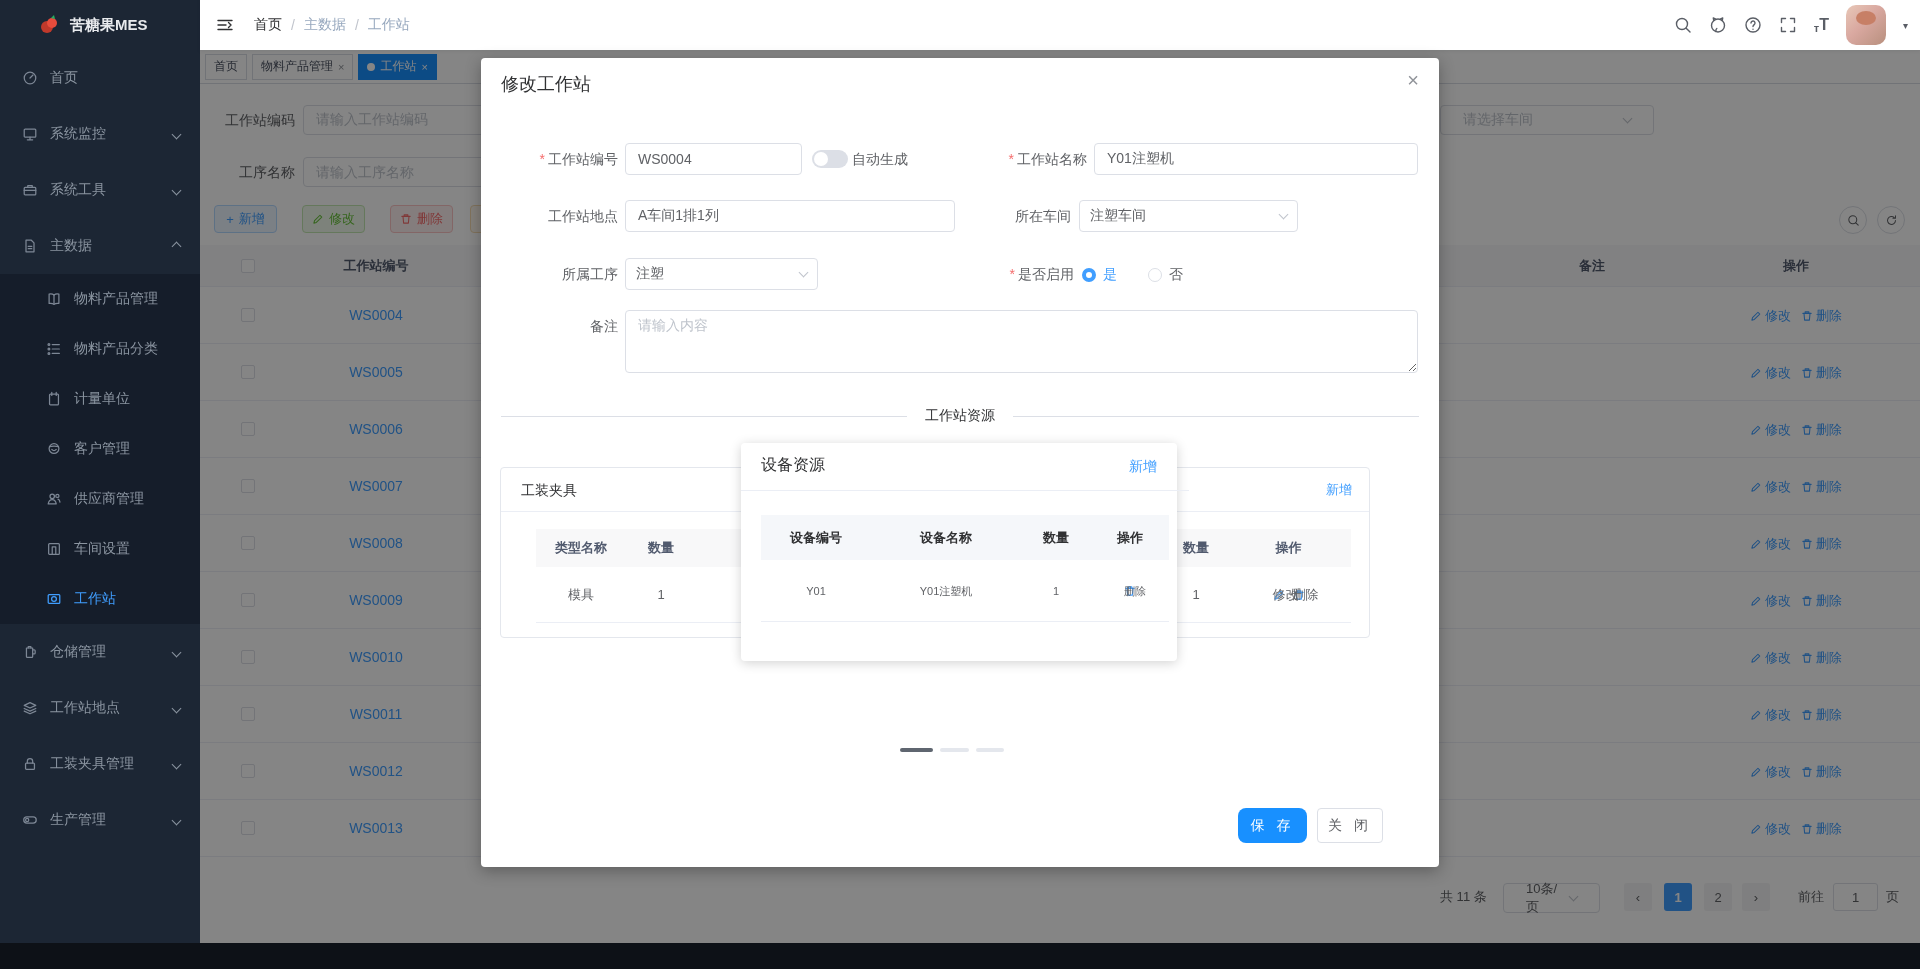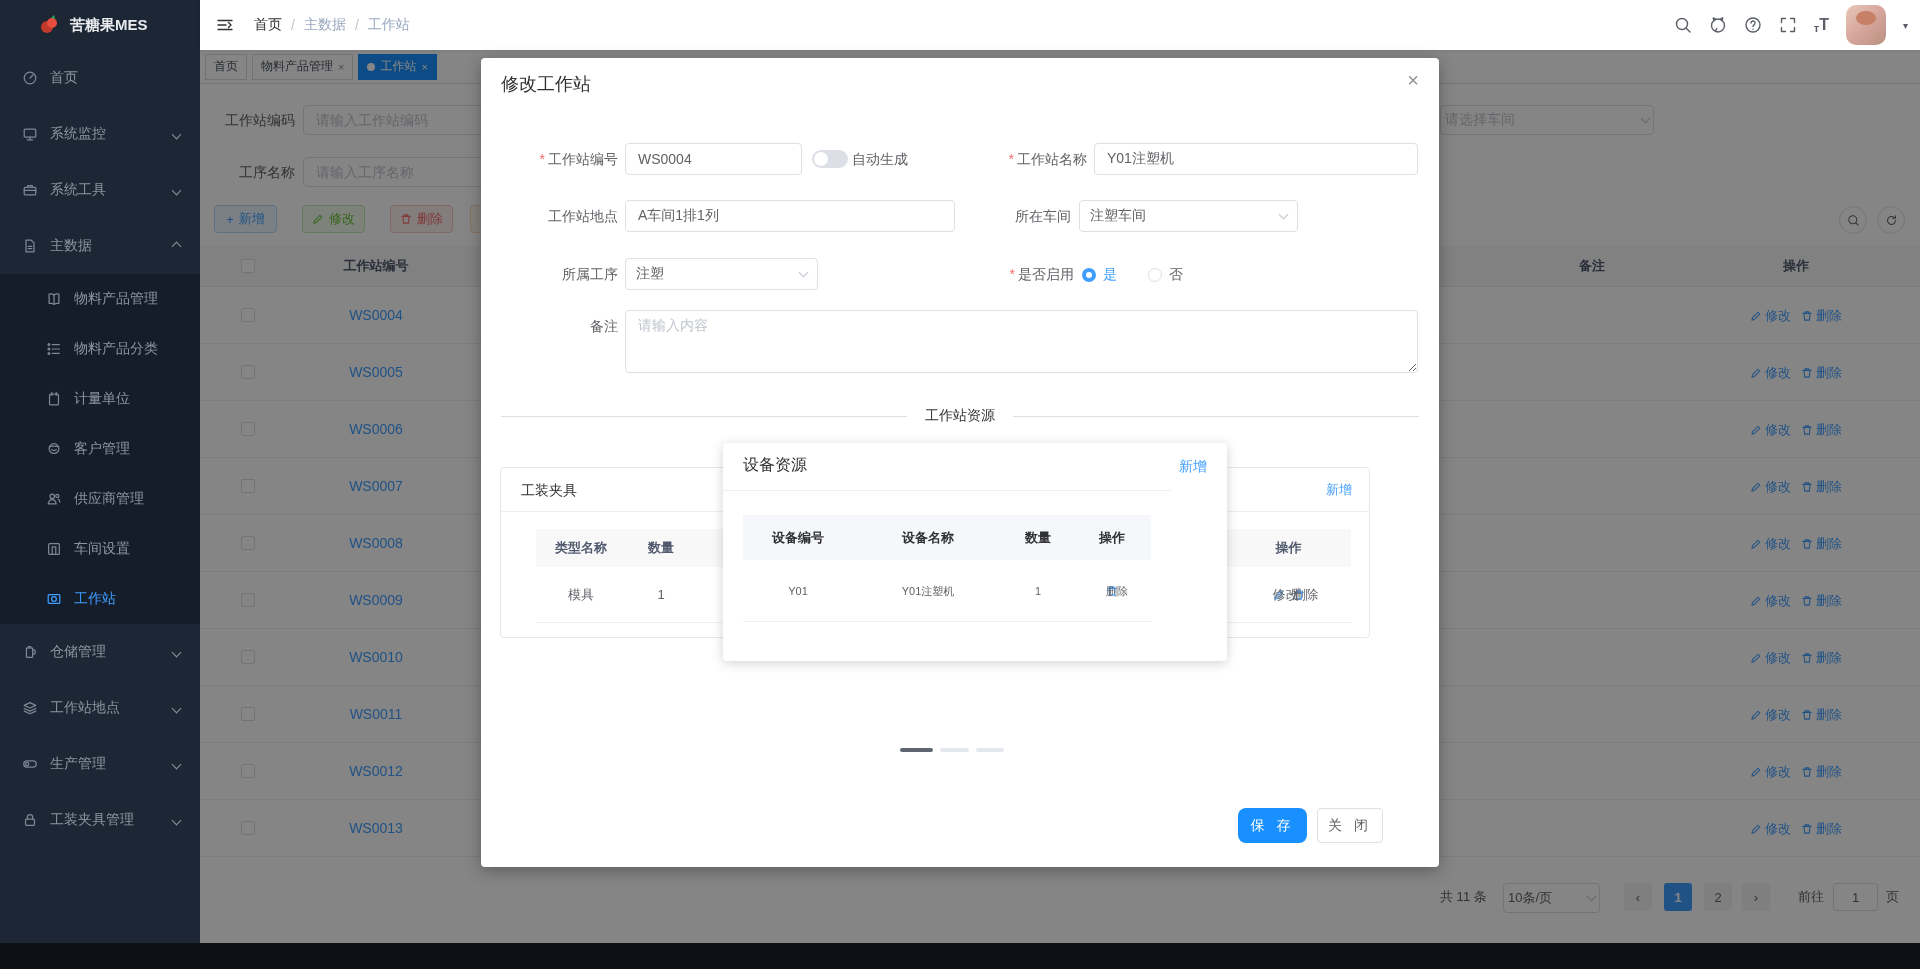--- a/index.html
+++ b/index.html
@@ -51,21 +51,21 @@
   .tag.active .tag-close{color:#fff}
   .tag-dot{width:8px;height:8px;border-radius:50%;background:#fff}
 
   
   #content{position:absolute;left:200px;top:84px;width:1720px;height:859px;background:#fff;z-index:10}
   .f-label{position:absolute;width:95px;text-align:right;font-size:14px;color:#606266;line-height:30px}
   .inp{position:absolute;height:30px;border:1px solid #dcdfe6;border-radius:4px;background:#fff;
     font-size:14px;color:#606266;padding:0 12px;font-family:inherit;width:197px}
   .inp::placeholder{color:#bfc4cc}
   .sel{position:absolute;height:30px;border:1px solid #dcdfe6;border-radius:4px;background:#fff;
-    display:flex;align-items:center;justify-content:space-between;padding:0 4px;color:#bfc4cc;cursor:pointer}
+    display:flex;align-items:center;justify-content:space-between;padding:0 22px;color:#bfc4cc;cursor:pointer}
   .sel .sel-txt{font-size:14px}
   .sel .chev{width:7px;height:7px;border-right:1.3px solid #c0c4cc;border-bottom:1.3px solid #c0c4cc;
     transform:rotate(45deg);margin-top:-3px}
   .tool-btn{position:absolute;height:28px;border-radius:4px;font-size:13px;display:flex;align-items:center;
     justify-content:center;gap:5px;cursor:pointer;border:1px solid}
   .tool-btn svg{width:12px;height:12px}
   .tb-add{background:#ecf5ff;border-color:#b3d8ff;color:#409eff}
   .tb-edit{background:#f0f9eb;border-color:#c2e7b0;color:#67c23a}
   .tb-del{background:#fef0f0;border-color:#fbc4c4;color:#f56c6c}
   .tb-warn{background:#fdf6ec;border-color:#f5dab1;color:#e6a23c}
@@ -131,21 +131,21 @@
   .rp-head{height:44px;border-bottom:1px solid #ebeef5;position:relative}
   .rp-title{position:absolute;left:20px;top:0;line-height:44px;font-size:14px;color:#303133}
   .rp-add{position:absolute;right:17px;top:0;line-height:44px;font-size:13px;color:#409eff;cursor:pointer}
   .mini-th{position:absolute;height:38px;background:#f8f8f9;top:61px}
   .mini-th span,.mini-td span{position:absolute;line-height:38px;font-size:13px;text-align:center}
   .mini-th span{font-weight:bold;color:#515a6e}
   .mini-td{position:absolute;top:99px;height:56px;border-bottom:1px solid #ebeef5}
   .mini-td span{line-height:56px;color:#606266}
   .mini-td .acts{position:absolute;height:56px;display:flex;align-items:center;justify-content:center;gap:8px}
   
-  #popup{position:absolute;left:242px;top:385px;width:504px;height:218px;background:#fff;border-radius:4px;
+  #popup{position:absolute;left:260px;top:385px;width:436px;height:218px;background:#fff;border-radius:4px;
     box-shadow:0 2px 12px rgba(0,0,0,.18);z-index:10}
   #popup-title{position:absolute;left:20px;top:12px;font-size:16px;color:#303133}
   #popup-add{position:absolute;right:20px;top:15px;font-size:14px;color:#409eff;cursor:pointer}
   #popup-hr{position:absolute;left:0;top:47px;width:448px;border-top:1px solid #ebeef5}
   .pp-th{position:absolute;left:20px;top:72px;width:408px;height:45px;background:#f5f7fa}
   .pp-th span{position:absolute;line-height:45px;font-size:13px;font-weight:bold;color:#303133;text-align:center}
   .pp-td{position:absolute;left:20px;top:117px;width:408px;height:62px;border-bottom:1px solid #ebeef5}
   .pp-td span{position:absolute;line-height:62px;font-size:11px;color:#606266;text-align:center}
   .pp-td .acts{position:absolute;height:62px;display:flex;align-items:center;justify-content:center}
   .dash{position:absolute;top:690px;height:4px;border-radius:2px;cursor:pointer}
@@ -289,35 +289,35 @@
             <path d="M9 3l6.5 3L9 9 2.5 6z"></path>
             <path d="M2.5 9.5L9 12.5l6.5-3M2.5 12.5L9 15.5l6.5-3"></path>
           </svg>
         </span>
         <span class="s-label">工作站地点</span>
         <span class="s-chev"></span>
       </div>
       <div class="s-item">
         <span class="s-icon">
           <svg class="ic" viewBox="0 0 18 18" width="16" height="16">
+            <rect x="4" y="8" width="10" height="7" rx="1"></rect>
+            <path d="M6 8V6a3 3 0 0 1 6 0v2"></path>
+          </svg>
+        </span>
+        <span class="s-label">工装夹具管理</span>
+        <span class="s-chev"></span>
+      </div>
+      <div class="s-item">
+        <span class="s-icon">
+          <svg class="ic" viewBox="0 0 18 18" width="16" height="16">
             <rect x="2" y="5.5" width="14" height="7" rx="3.5"></rect>
             <circle cx="5.8" cy="9" r="1.8"></circle>
           </svg>
         </span>
         <span class="s-label">生产管理</span>
-        <span class="s-chev"></span>
-      </div>
-      <div class="s-item">
-        <span class="s-icon">
-          <svg class="ic" viewBox="0 0 18 18" width="16" height="16">
-            <rect x="4" y="8" width="10" height="7" rx="1"></rect>
-            <path d="M6 8V6a3 3 0 0 1 6 0v2"></path>
-          </svg>
-        </span>
-        <span class="s-label">工装夹具管理</span>
         <span class="s-chev"></span>
       </div>
     </div>
 </div>
 
 <div id="navbar">
   <span id="hamburger">
     <svg class="ic" viewBox="0 0 18 18">
         <path d="M2 4.5h14M2 9h8M2 13.5h14M12.5 6.5L15 9l-2.5 2.5"></path>
       </svg>
@@ -373,21 +373,21 @@
     </div>
     <div class="tag active">
       <span class="tag-dot"></span>
       <span>工作站</span>
       <span class="tag-close">×</span>
     </div>
   </div>
 
 <div id="content">
   <span class="f-label" style="left:0;top:21px">工作站编码</span>
-  <input class="inp" style="left: 103px; top: 21px;" placeholder="请输入工作站编码">
+  <input class="inp" style="left: 103px; top: 21px; font-family: Liberation Mono, monospace;" placeholder="请输入工作站编码">
   <span class="f-label" style="left:0;top:73px">工序名称</span>
   <input class="inp" style="left: 103px; top: 73px;" placeholder="请输入工序名称">
   <div class="sel" style="left:1240px;top:21px;width:214px">
     <span class="sel-txt">请选择车间</span>
     <span class="chev"></span>
   </div>
 
   <button class="tool-btn tb-add" style="left:14px;top:121px;width:63px">
     <span>+</span>
       <span>新增</span>

